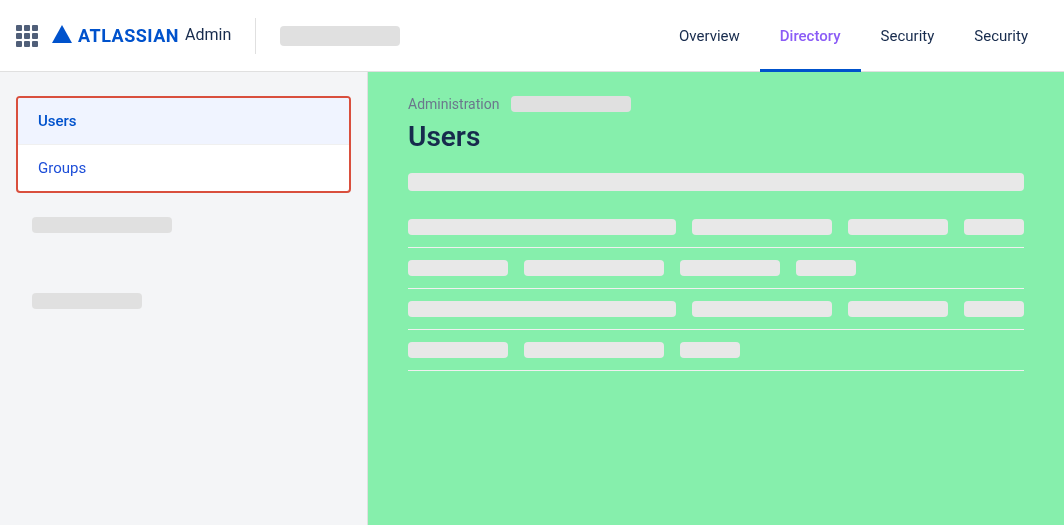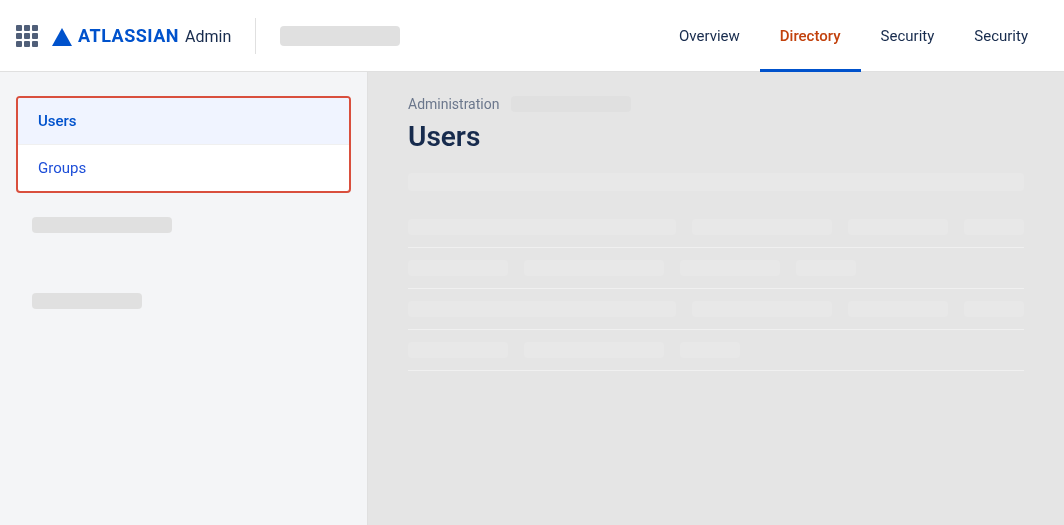--- a/index.html
+++ b/index.html
@@ -43,21 +43,21 @@
 
     .grid-dot {
       width: 6px;
       height: 6px;
       background: #505F79;
       border-radius: 1px;
     }
 
     .logo-container {
       display: flex;
-      align-items: flex-end;
+      align-items: flex-start;
       gap: 6px;
     }
 
     .atlassian-triangle {
       width: 0;
       height: 0;
       border-left: 10px solid transparent;
       border-right: 10px solid transparent;
       border-bottom: 18px solid #0052CC;
     }
@@ -102,21 +102,21 @@
       display: flex;
       align-items: center;
       font-size: 15px;
       color: #172B4D;
       cursor: pointer;
       position: relative;
       white-space: nowrap;
     }
 
     .nav-item.active {
-      color: #c2410c;
+      color: #8b5cf6;
       font-weight: 500;
     }
 
     .nav-item.active::after {
       content: '';
       position: absolute;
       bottom: 0;
       left: 0;
       right: 0;
       height: 3px;
@@ -178,21 +178,21 @@
       height: 16px;
       background: #e0e0e0;
       border-radius: 4px;
       margin: 60px 32px 8px 32px;
     }
 
     
     .content {
       flex: 1;
       padding: 24px 40px;
-      background: #e5e5e5;
+      background: #86efac;
       overflow-y: auto;
     }
 
     .breadcrumb-row {
       display: flex;
       align-items: center;
       gap: 12px;
       margin-bottom: 8px;
     }
 

